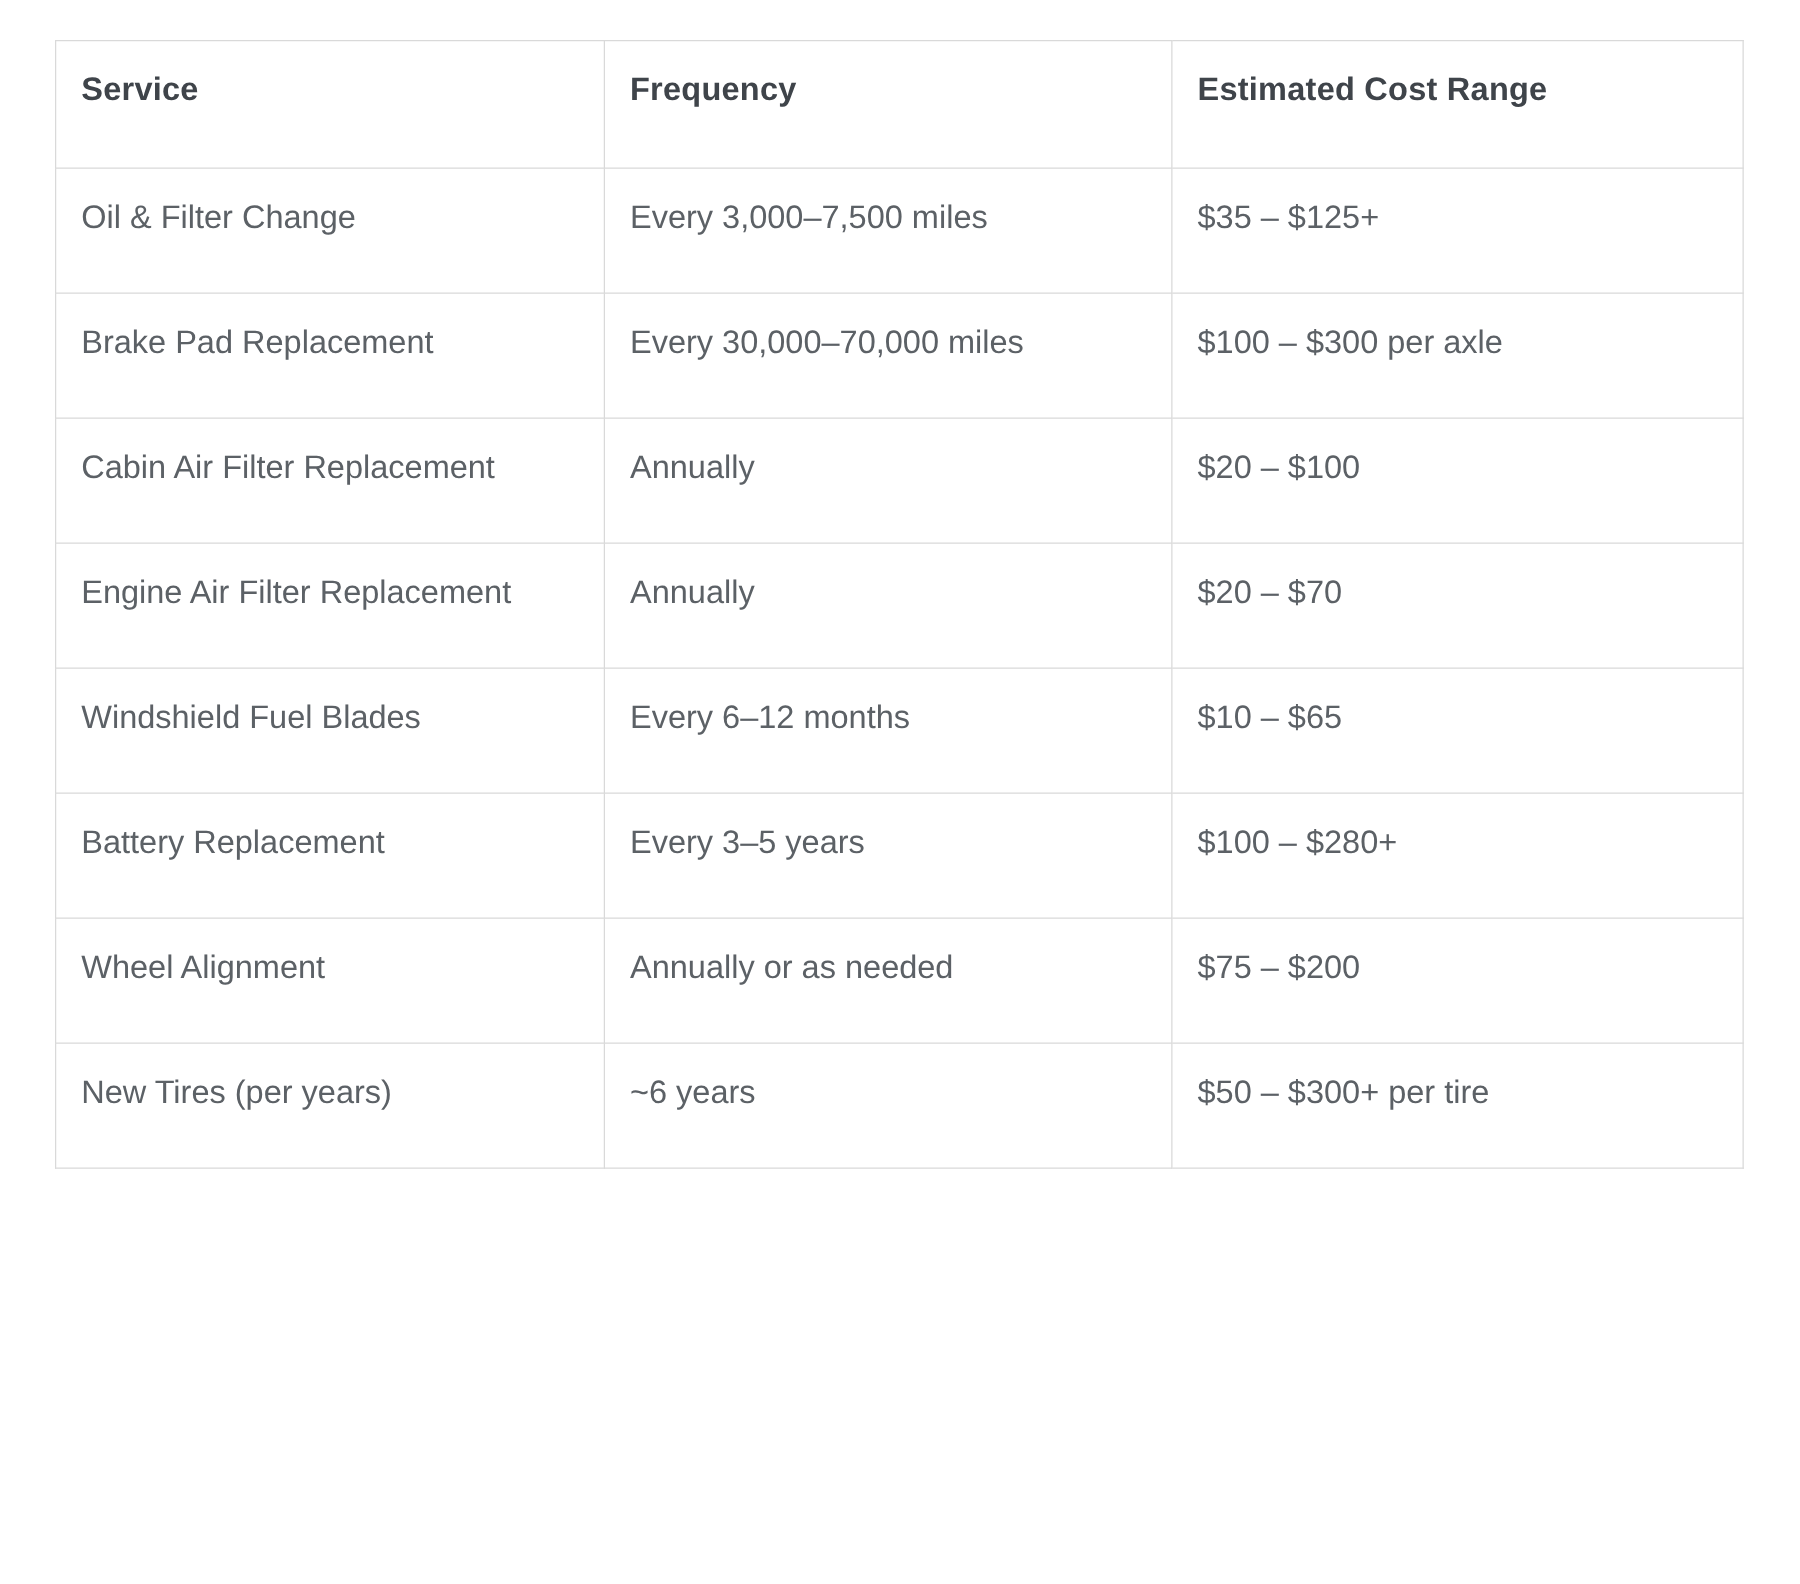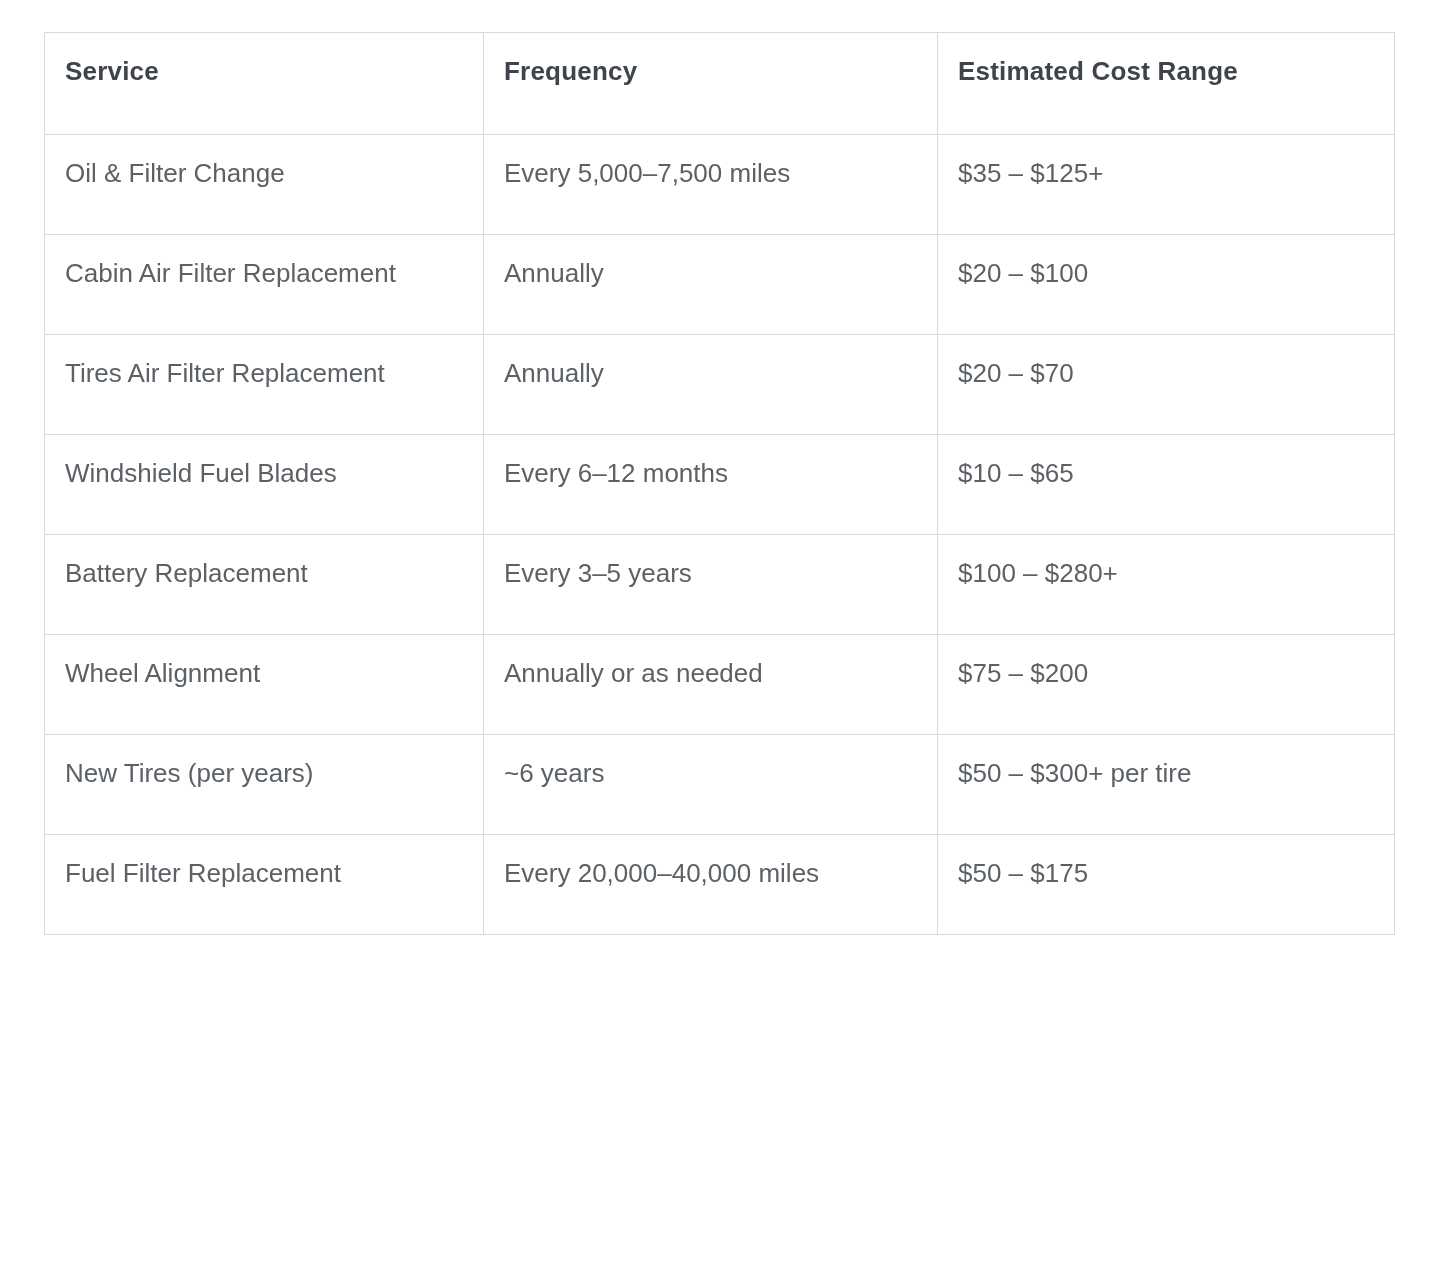--- a/index.html
+++ b/index.html
@@ -69,30 +69,35 @@
     <thead>
       <tr>
         <th>Service</th>
         <th>Frequency</th>
         <th>Estimated Cost Range</th>
       </tr>
     </thead>
     <tbody>
       <tr>
         <td>Oil &amp; Filter Change</td>
-        <td>Every 5,000–7,500 miles</td>
+        <td>Every 3,000–7,500 miles</td>
         <td>$35 – $125+</td>
+      </tr>
+      <tr>
+        <td>Brake Pad Replacement</td>
+        <td>Every 30,000–70,000 miles</td>
+        <td>$100 – $300 per axle</td>
       </tr>
       <tr>
         <td>Cabin Air Filter Replacement</td>
         <td>Annually</td>
         <td>$20 – $100</td>
       </tr>
       <tr>
-        <td>Tires Air Filter Replacement</td>
+        <td>Engine Air Filter Replacement</td>
         <td>Annually</td>
         <td>$20 – $70</td>
       </tr>
       <tr>
         <td>Windshield Fuel Blades</td>
         <td>Every 6–12 months</td>
         <td>$10 – $65</td>
       </tr>
       <tr>
         <td>Battery Replacement</td>
@@ -102,20 +107,15 @@
       <tr>
         <td>Wheel Alignment</td>
         <td>Annually or as needed</td>
         <td>$75 – $200</td>
       </tr>
       <tr>
         <td>New Tires (per years)</td>
         <td>~6 years</td>
         <td>$50 – $300+ per tire</td>
       </tr>
-      <tr>
-        <td>Fuel Filter Replacement</td>
-        <td>Every 20,000–40,000 miles</td>
-        <td>$50 – $175</td>
-      </tr>
     </tbody>
   </table>
 </div>
 
 </body></html>

